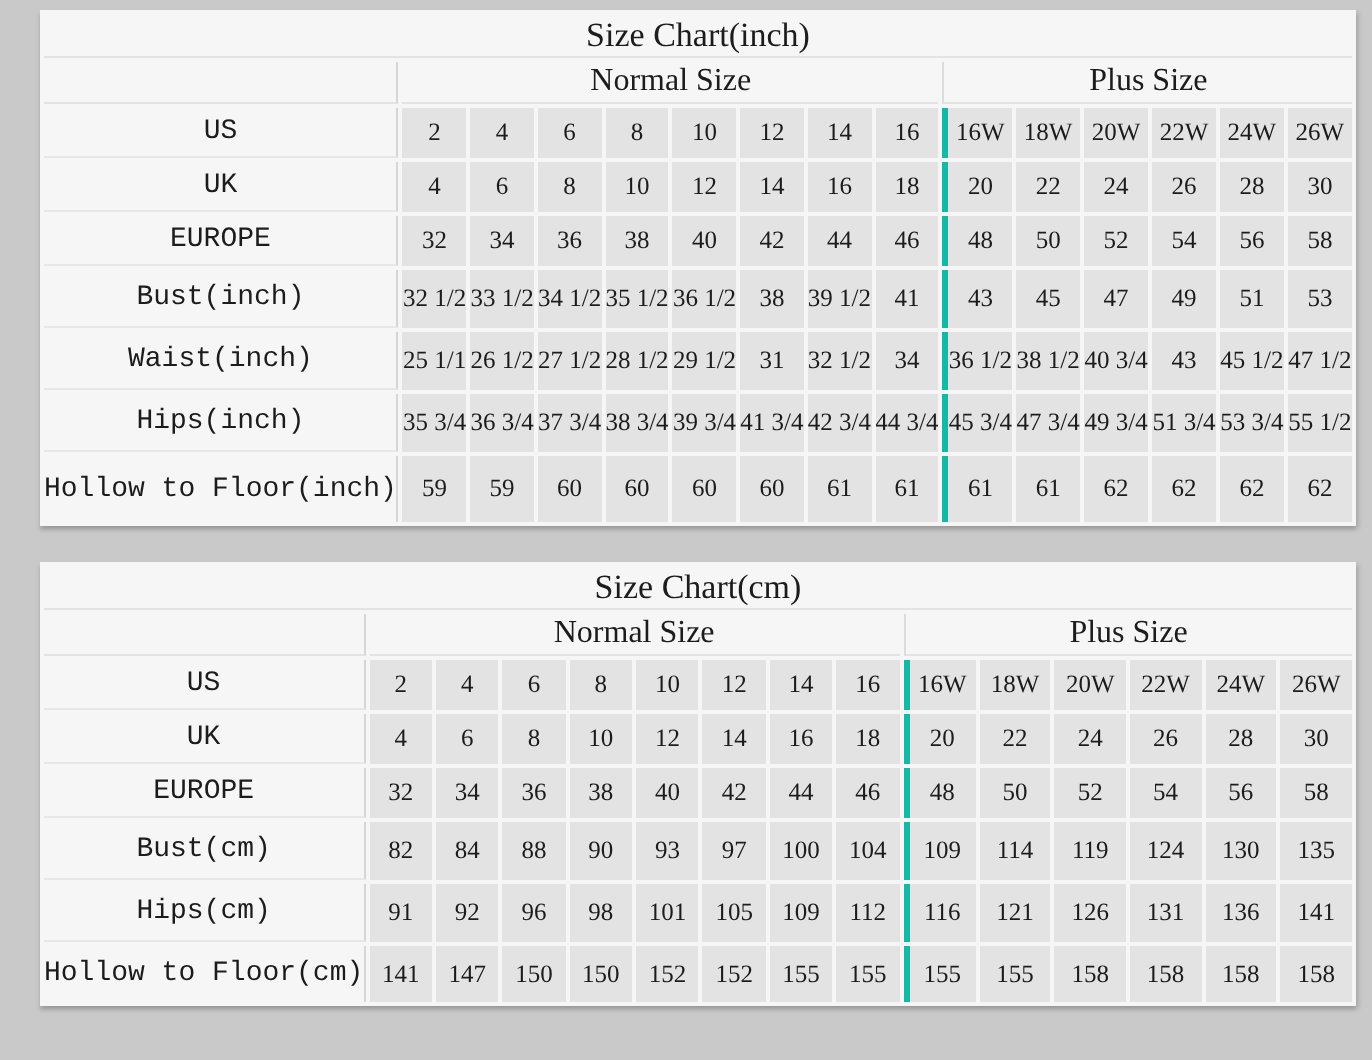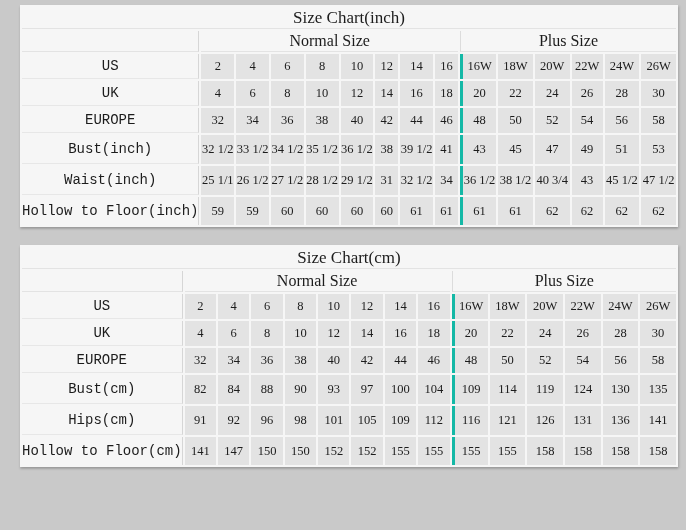--- a/index.html
+++ b/index.html
@@ -185,20 +185,37 @@
           <td class="data">32 1/2</td>
           <td class="data">34</td>
           <td class="data plus-start">36 1/2</td>
           <td class="data">38 1/2</td>
           <td class="data">40 3/4</td>
           <td class="data">43</td>
           <td class="data">45 1/2</td>
           <td class="data">47 1/2</td>
         </tr>
         <tr>
+          <td class="label">Hips(inch)</td>
+          <td class="data">35 3/4</td>
+          <td class="data">36 3/4</td>
+          <td class="data">37 3/4</td>
+          <td class="data">38 3/4</td>
+          <td class="data">39 3/4</td>
+          <td class="data">41 3/4</td>
+          <td class="data">42 3/4</td>
+          <td class="data">44 3/4</td>
+          <td class="data plus-start">45 3/4</td>
+          <td class="data">47 3/4</td>
+          <td class="data">49 3/4</td>
+          <td class="data">51 3/4</td>
+          <td class="data">53 3/4</td>
+          <td class="data">55 1/2</td>
+        </tr>
+        <tr>
           <td class="label">Hollow to Floor(inch)</td>
           <td class="data">59</td>
           <td class="data">59</td>
           <td class="data">60</td>
           <td class="data">60</td>
           <td class="data">60</td>
           <td class="data">60</td>
           <td class="data">61</td>
           <td class="data">61</td>
           <td class="data plus-start">61</td>

